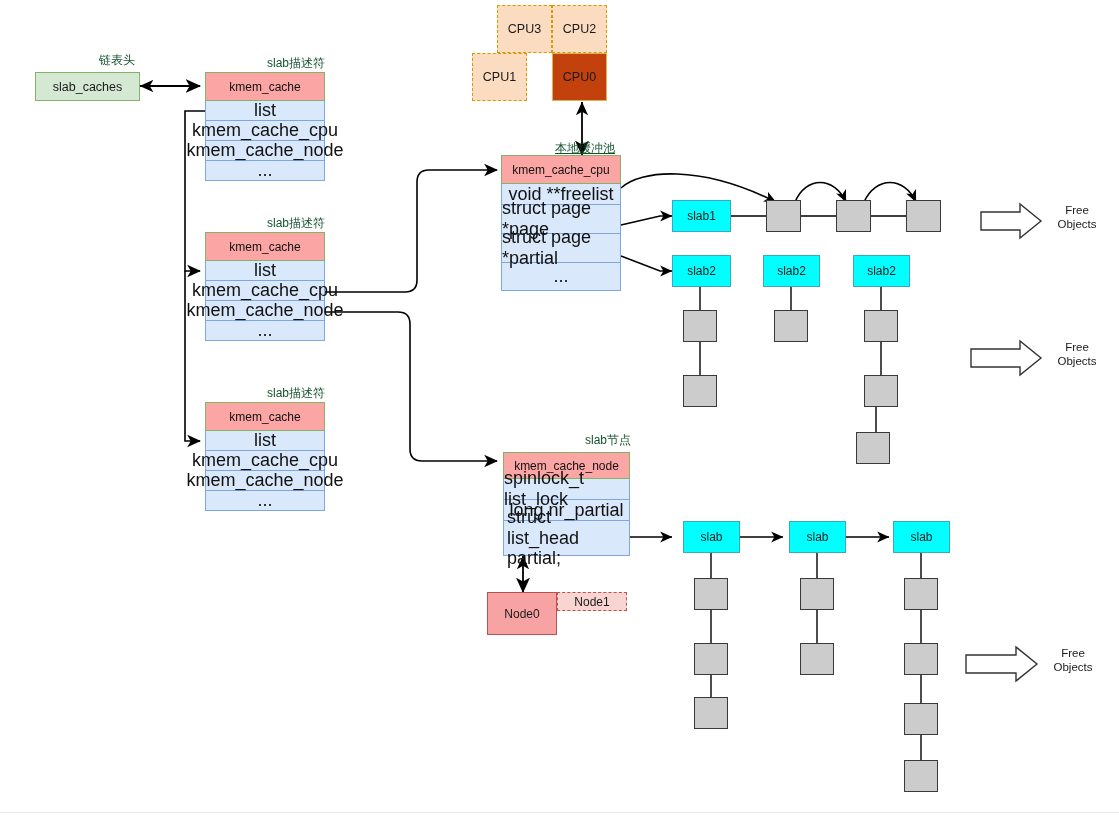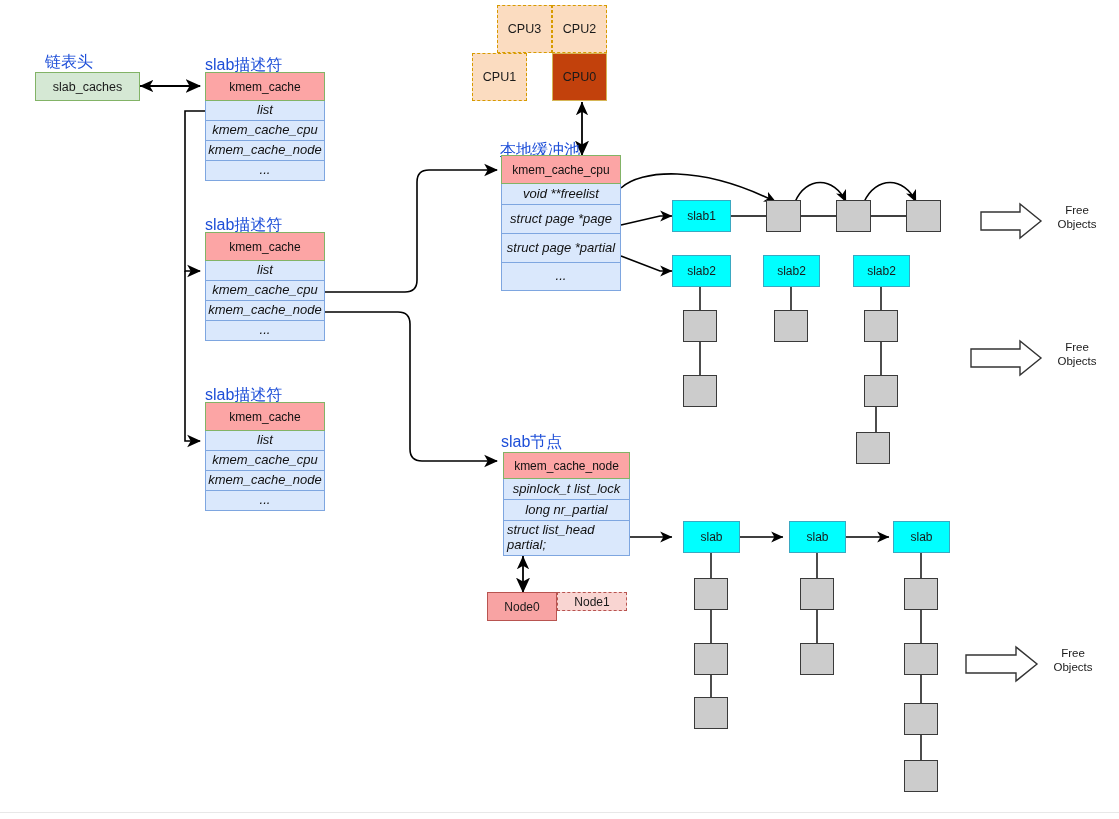--- a/index.html
+++ b/index.html
@@ -1,29 +1,29 @@
 <!DOCTYPE html>
 <html><head>
 <meta charset="utf-8">
 <style>
   html,body{margin:0;padding:0;background:#ffffff;}
   body{font-family:"Liberation Sans","DejaVu Sans",sans-serif;}
   #canvas{position:relative;width:1119px;height:819px;background:#fff;overflow:hidden;}
   svg.layer{position:absolute;left:0;top:0;width:1119px;height:819px;pointer-events:none;}
 
-  .lbl{position:absolute;font-size:16px;color:#1d4ed8;white-space:nowrap;text-align:left;}
+  .lbl{position:absolute;font-size:12px;color:#14532d;white-space:nowrap;text-align:right;}
   .box{position:absolute;box-sizing:border-box;display:flex;align-items:center;justify-content:center;
        text-align:center;font-size:12.5px;color:#1a1a1a;}
 
   
   .struct{position:absolute;box-sizing:border-box;}
   .struct .hdr{box-sizing:border-box;background:#fca5a5;border:1px solid #82b366;
        display:flex;align-items:center;justify-content:center;font-size:12px;color:#111;}
   .struct .row{box-sizing:border-box;background:#dae8fc;border:1px solid #7ea6e0;border-top:none;
-       display:flex;align-items:center;justify-content:center;font-size:13px;color:#111;line-height:1.15;font-style:italic;}
+       display:flex;align-items:center;justify-content:center;font-size:18px;color:#111;line-height:1.15;}
 
   .greenbox{background:#d5e8d4;border:1px solid #82b366;}
   .cyanbox{background:#00ffff;border:1px solid #3aa8c1;font-size:12px;}
   .graybox{background:#cccccc;border:1.6px solid #3a3a3a;}
   .cpucell{box-sizing:border-box;font-size:12.5px;}
   .cpu-dash{background:#fbdcc0;border:1.6px dashed #d79b00;}
   .cpu-solid{background:#c2410c;border:1.6px solid #d6b656;}
   .node0{background:#f8a3a3;border:1.6px solid #b85450;font-size:12px;}
   .node1{background:#f9d5d2;border:1.6px dashed #b85450;font-size:12px;}
 
@@ -146,21 +146,21 @@
   </div>
 
   <div class="lbl" style="left:501px;top:432px;width:130px;">slab节点</div>
   <div class="struct" style="left:503px;top:452px;width:127px;">
     <div class="hdr" style="height:27px;">kmem_cache_node</div>
     <div class="row" style="height:21px;">spinlock_t list_lock</div>
     <div class="row" style="height:21px;">long nr_partial</div>
     <div class="row" style="height:35px;padding:0 3px;">struct list_head partial;</div>
   </div>
 
-  <div class="box node0" style="left:487px;top:592px;width:70px;height:29px;">Node0</div>
+  <div class="box node0" style="left:487px;top:592px;width:70px;height:43px;">Node0</div>
   <div class="box node1" style="left:557px;top:592px;width:70px;height:19px;">Node1</div>
 
   <div class="box cyanbox" style="left:672px;top:200px;width:59px;height:32px;">slab1</div>
   <div class="box graybox" style="left:766px;top:200px;width:35px;height:32px;"></div>
   <div class="box graybox" style="left:836px;top:200px;width:35px;height:32px;"></div>
   <div class="box graybox" style="left:906px;top:200px;width:35px;height:32px;"></div>
   <div class="freelbl" style="left:1046px;top:203px;width:62px;">
     <div>Free</div>
     <div>Objects</div>
   </div>

